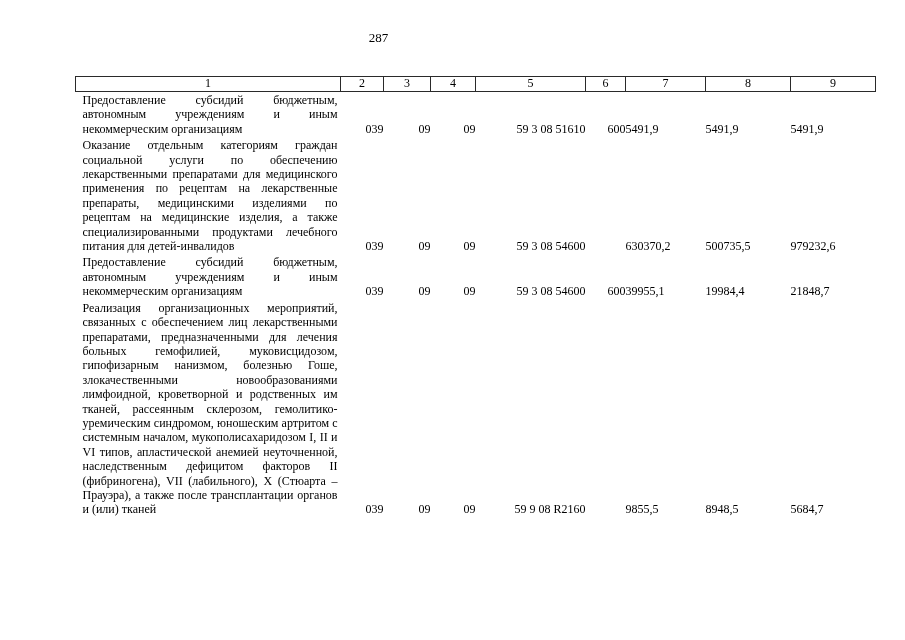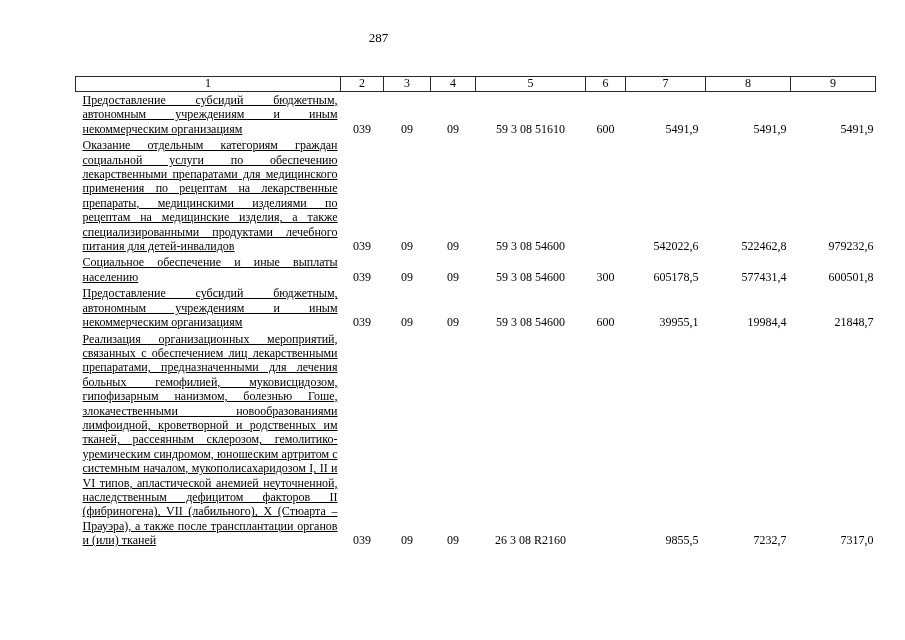--- a/index.html
+++ b/index.html
@@ -50,28 +50,27 @@
     text-align: center;
   }
   td {
     padding: 0;
     vertical-align: bottom;
     font-size: 12px;
   }
   td.name {
     text-align: justify;
     padding: 1px 3px 1px 7px;
-    text-decoration: underline;
   }
   td.cc {
-    text-align: center;
+    text-align: right;
     padding-bottom: 1px;
   }
   td.cr {
-    text-align: right;
+    text-align: left;
     padding-bottom: 1px;
   }
   td:nth-child(7) { padding-right: 7px; }
   td:nth-child(8) { padding-right: 4px; }
   td:nth-child(9) { padding-right: 2px; }
 </style>
 </head>
 <body>
 
 <div class="page-number">287</div>
@@ -113,51 +112,40 @@
       <td class="cr">5491,9</td>
       <td class="cr">5491,9</td>
     </tr>
     <tr>
       <td class="name">Оказание отдельным категориям граждан социальной услуги по обеспечению лекарственными препаратами для медицинского применения по рецептам на лекарственные препараты, медицинскими изделиями по рецептам на медицинские изделия, а также специализированными продуктами лечебного питания для детей-инвалидов</td>
       <td class="cc">039</td>
       <td class="cc">09</td>
       <td class="cc">09</td>
       <td class="cc">59 3 08 54600</td>
       <td class="cc"></td>
-      <td class="cr">542022,6</td>
-      <td class="cr">522462,8</td>
+      <td class="cr">630370,2</td>
+      <td class="cr">500735,5</td>
       <td class="cr">979232,6</td>
-    </tr>
-    <tr>
-      <td class="name">Социальное обеспечение и иные выплаты населению</td>
-      <td class="cc">039</td>
-      <td class="cc">09</td>
-      <td class="cc">09</td>
-      <td class="cc">59 3 08 54600</td>
-      <td class="cc">300</td>
-      <td class="cr">605178,5</td>
-      <td class="cr">577431,4</td>
-      <td class="cr">600501,8</td>
     </tr>
     <tr>
       <td class="name">Предоставление субсидий бюджетным, автономным учреждениям и иным некоммерческим организациям</td>
       <td class="cc">039</td>
       <td class="cc">09</td>
       <td class="cc">09</td>
       <td class="cc">59 3 08 54600</td>
       <td class="cc">600</td>
       <td class="cr">39955,1</td>
       <td class="cr">19984,4</td>
       <td class="cr">21848,7</td>
     </tr>
     <tr>
       <td class="name">Реализация организационных мероприятий, связанных с обеспечением лиц лекарственными препаратами, предназначенными для лечения больных гемофилией, муковисцидозом, гипофизарным нанизмом, болезнью Гоше, злокачественными новообразованиями лимфоидной, кроветворной и родственных им тканей, рассеянным склерозом, гемолитико-уремическим синдромом, юношеским артритом с системным началом, мукополисахаридозом I, II и VI типов, апластической анемией неуточненной, наследственным дефицитом факторов II (фибриногена), VII (лабильного), X (Стюарта – Прауэра), а также после трансплантации органов и (или) тканей</td>
       <td class="cc">039</td>
       <td class="cc">09</td>
       <td class="cc">09</td>
-      <td class="cc">26 3 08 R2160</td>
+      <td class="cc">59 9 08 R2160</td>
       <td class="cc"></td>
       <td class="cr">9855,5</td>
-      <td class="cr">7232,7</td>
-      <td class="cr">7317,0</td>
+      <td class="cr">8948,5</td>
+      <td class="cr">5684,7</td>
     </tr>
   </tbody>
 </table>
 
 </body></html>

